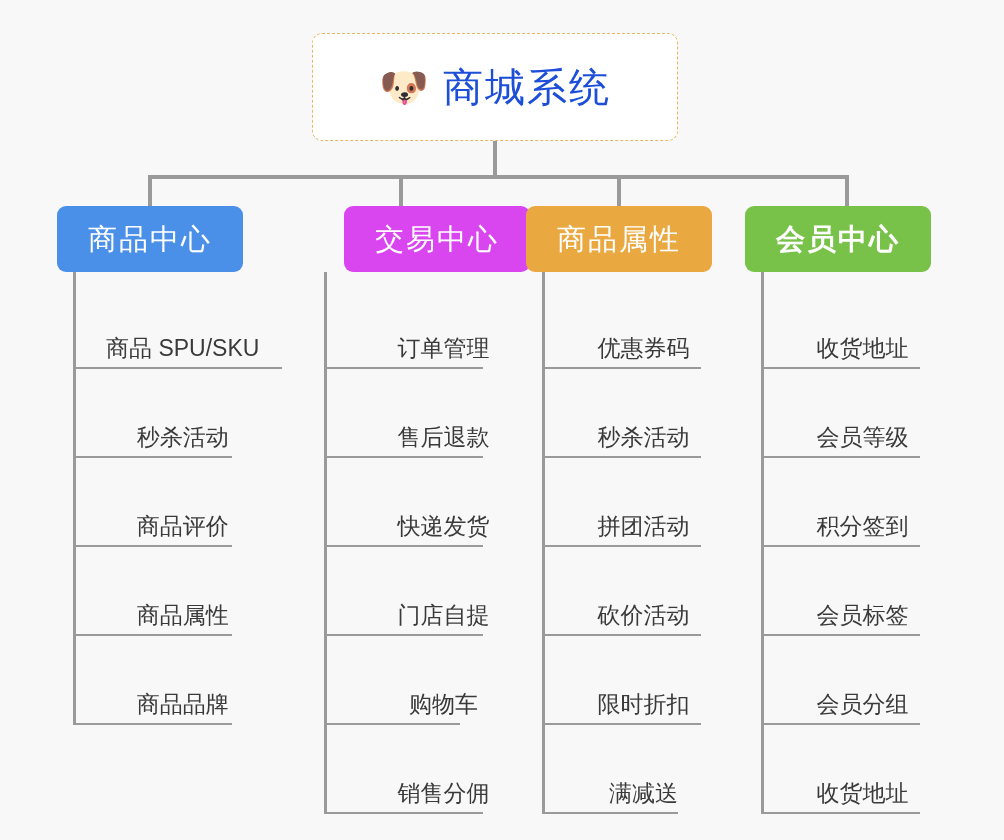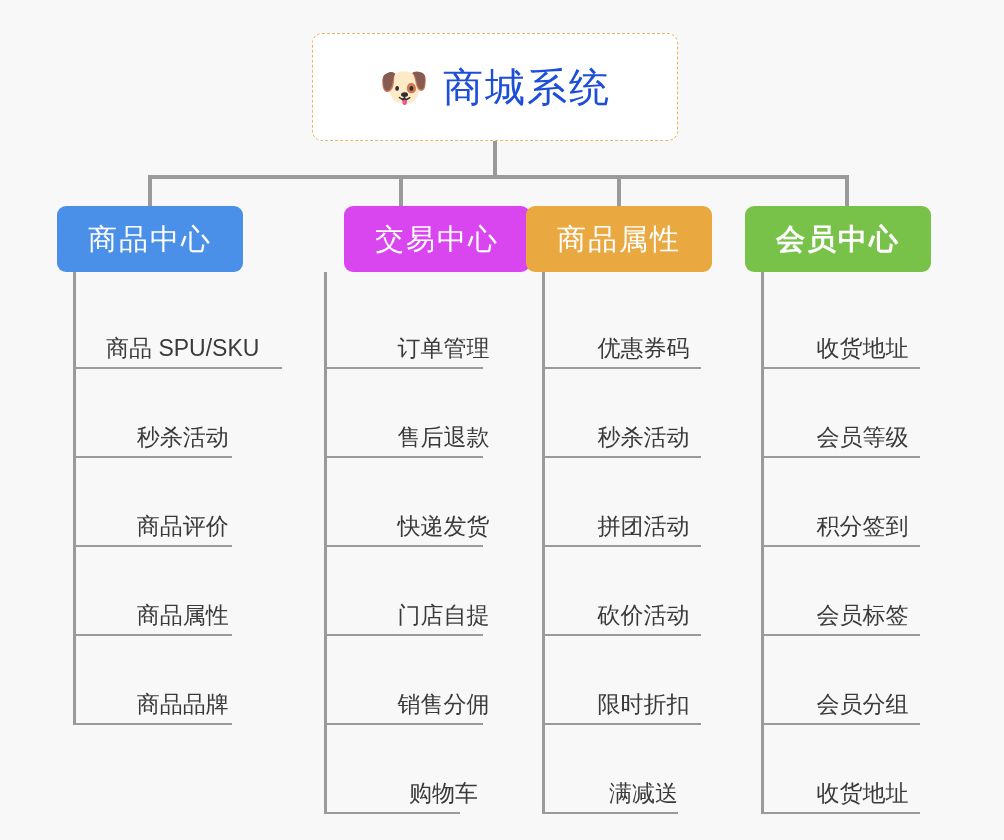--- a/index.html
+++ b/index.html
@@ -170,26 +170,26 @@
           </div>
           <div class="leaf-item">
             <div class="leaf-underline" style="width: 156px;"></div>
             <span class="leaf-label">快递发货</span>
           </div>
           <div class="leaf-item">
             <div class="leaf-underline" style="width: 156px;"></div>
             <span class="leaf-label">门店自提</span>
           </div>
           <div class="leaf-item">
-            <div class="leaf-underline" style="width: 156px;"></div>
-            <span class="leaf-label">销售分佣</span>
-          </div>
-          <div class="leaf-item">
             <div class="leaf-underline" style="width: 133px;"></div>
             <span class="leaf-label">购物车</span>
+          </div>
+          <div class="leaf-item">
+            <div class="leaf-underline" style="width: 156px;"></div>
+            <span class="leaf-label">销售分佣</span>
           </div>
         </div>
       </div>
       <div class="column" style="left: 526px;">
         <div class="cat-box" style="background: rgb(234, 168, 65);">
           <span class="cat-label">商品属性</span>
         </div>
         <div class="leaf-list">
           <div class="leaf-item">
             <div class="leaf-underline" style="width: 156px;"></div>

